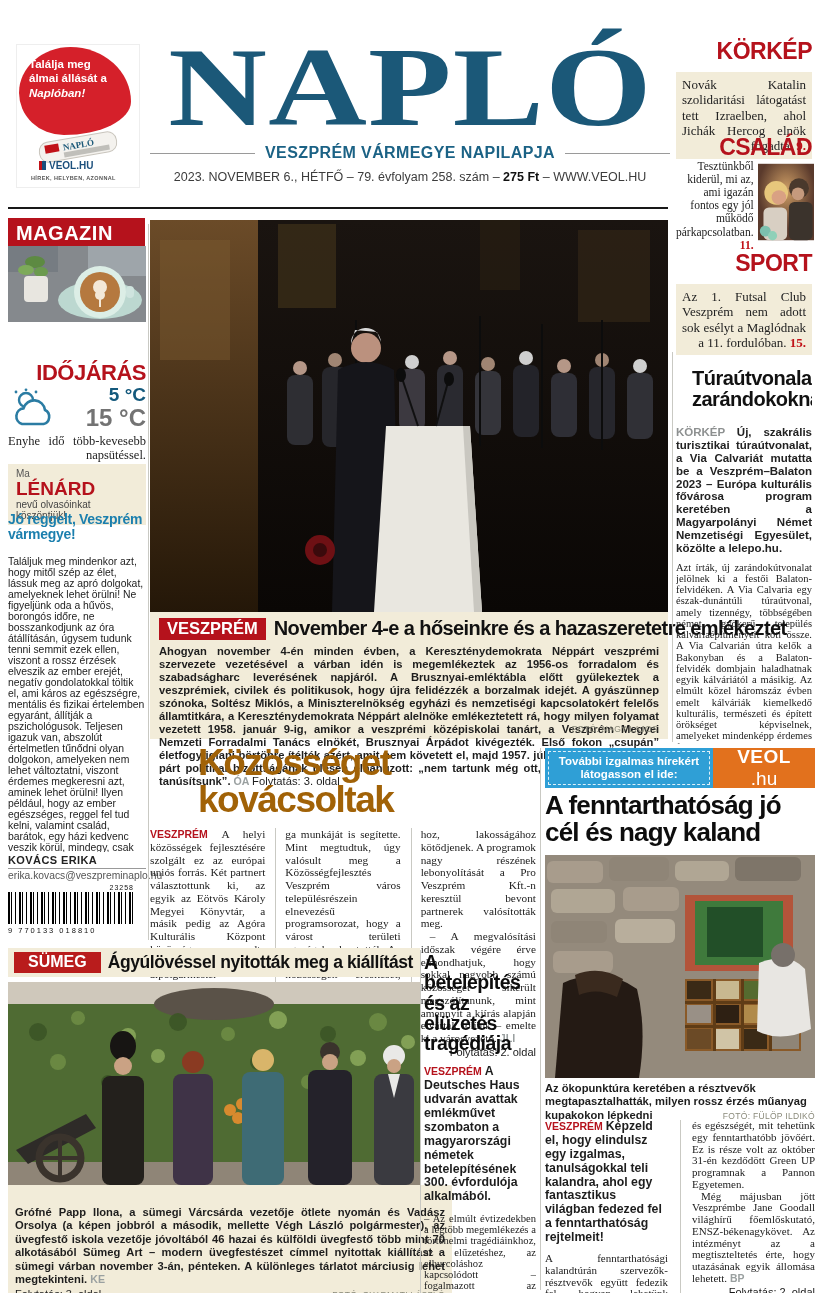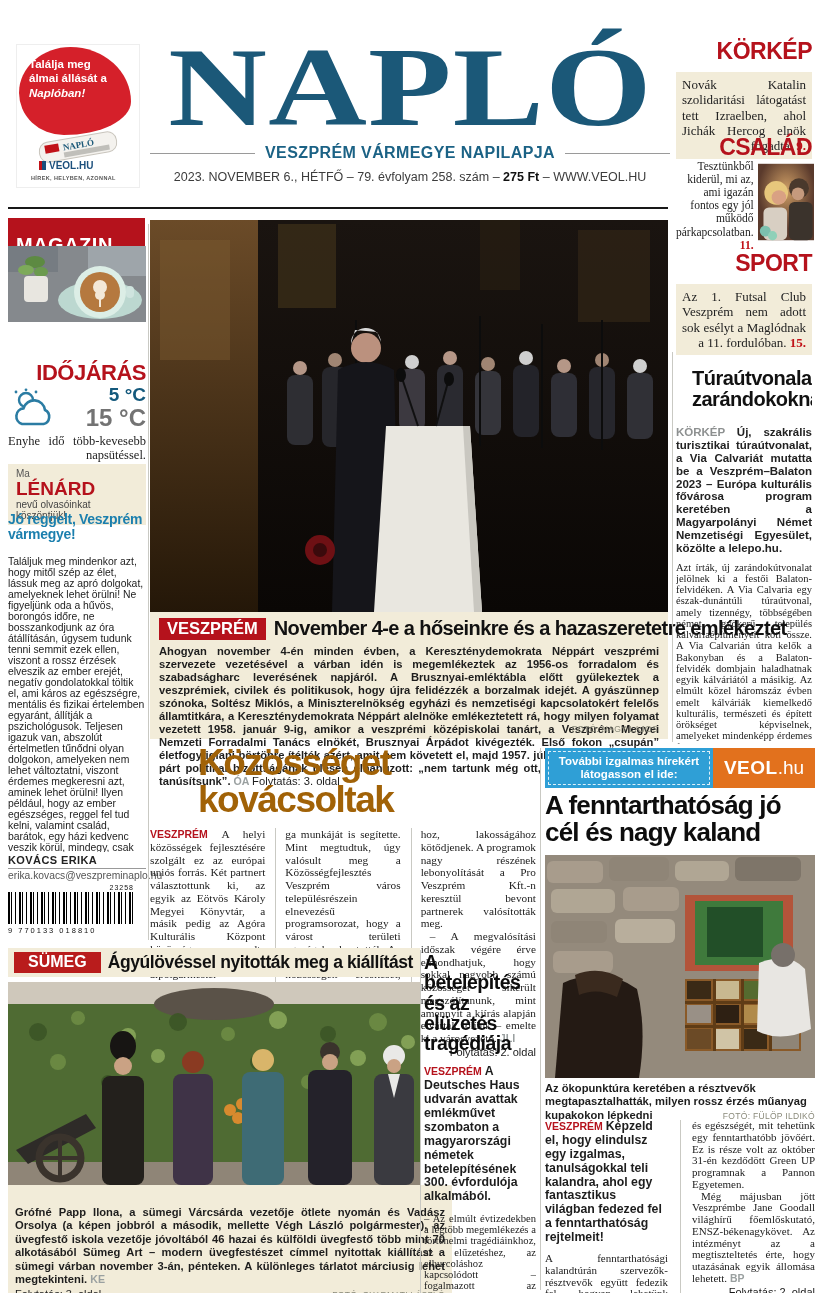--- a/index.html
+++ b/index.html
@@ -36,21 +36,21 @@
   .csalad-row{left:676px;top:160px;width:138px;display:flex;gap:4px;}
   .csalad-txt{flex:1;font-family:"Liberation Serif",serif;font-size:11.5px;line-height:1.14;text-align:right;color:#222;}
   .tura{left:676px;top:352px;width:136px;height:392px;overflow:hidden;}
   .tura h2{margin:16px;font-size:20px;line-height:1.05;font-weight:800;letter-spacing:-.5px;color:#111;}
   .tura .lead{margin:9px 0 0;font-weight:700;font-size:11.5px;line-height:1.12;color:#222;text-align:justify;}
   .tura .lead .tag{color:#8d9090;}
   .tura .bod{margin:7px 0 0;font-family:"Liberation Serif",serif;font-size:10.5px;line-height:1.07;text-align:justify;color:#222;}
   .tura .cont{margin:1px 0 0;text-align:right;font-size:11px;}
   
   .magazin{left:8px;top:218px;width:137px;box-sizing:border-box;background:#b5121c;color:#fff;
-           font-weight:800;font-size:20px;padding:16px 8px;letter-spacing:.5px;}
+           font-weight:800;font-size:20px;padding:4px 8px;letter-spacing:.5px;}
   .coffee-photo{left:8px;top:246px;}
   .coffee-cap{left:8px;top:322px;width:138px;box-sizing:border-box;padding:5px 6px;
               font-family:"Liberation Serif",serif;font-size:13px;line-height:1.18;color:#222;}
   .w-label{left:8px;top:360px;width:138px;text-align:right;color:#b5121c;font-weight:800;font-size:22px;letter-spacing:-.5px;}
   .w-icon{left:12px;top:388px;}
   .w-low{left:8px;top:384px;width:138px;text-align:right;color:#14597c;font-weight:800;font-size:19px;}
   .w-high{left:8px;top:404px;width:138px;text-align:right;color:#737373;font-weight:800;font-size:24px;}
   .w-desc{left:8px;top:434px;width:138px;font-family:"Liberation Serif",serif;font-size:12.5px;line-height:1.15;
           text-align:justify;text-align-last:right;color:#222;}
   .nameday{left:8px;top:464px;width:138px;box-sizing:border-box;padding:4px 8px;}
@@ -86,21 +86,21 @@
   .koz-col p + p{text-indent:9px;}
   .tagword{color:#b5121c;font-weight:800;font-family:"Liberation Sans",sans-serif;font-size:10.5px;}
   .cont-line{text-align:right;font-family:"Liberation Sans",sans-serif;font-size:11px;margin-top:1px;}
   
   .veol-banner{left:545px;top:748px;width:270px;height:40px;display:flex;}
   .veol-left{flex:1;background:#2f9fd6;display:flex;align-items:center;justify-content:center;}
   .veol-left .in{border:1.5px dashed rgba(255,255,255,.85);margin:0;width:calc(100% - 8px);height:calc(100% - 8px);
                  display:flex;align-items:center;justify-content:center;text-align:center;
                  color:#fff;font-weight:700;font-size:11.5px;line-height:1.15;}
   .veol-right{width:102px;background:#e2711d;display:flex;align-items:center;justify-content:center;
-              color:#fff;font-size:19px;}
+              color:#fff;font-size:19px;flex-direction:column;}
   .veol-right b{font-weight:800;letter-spacing:.5px;}
   .fen-headline{left:545px;top:792px;width:272px;font-weight:800;font-size:26px;line-height:1.04;letter-spacing:-.8px;color:#0d0d0d;}
   .oeko-photo{left:545px;top:855px;}
   .oeko-cap{left:545px;top:1082px;width:270px;font-weight:700;font-size:11.2px;line-height:1.2;color:#1d1d1d;}
   .oeko-credit{float:right;font-weight:400;font-size:8.5px;color:#8a8a7a;letter-spacing:.3px;margin-top:2px;}
   .fen-cols{left:545px;top:1120px;width:270px;height:173px;display:flex;gap:12px;overflow:hidden;}
   .fen-col{flex:1;}
   .fen-col + .fen-col{border-left:1px solid #c9c9c3;padding-left:11px;}
   .fen-lead{font-weight:700;font-size:12.3px;line-height:1.13;color:#1d1d1d;margin:0;}
   .fen-body{font-family:"Liberation Serif",serif;font-size:11px;line-height:1.07;text-align:justify;color:#222;margin:8px 0 0;}

